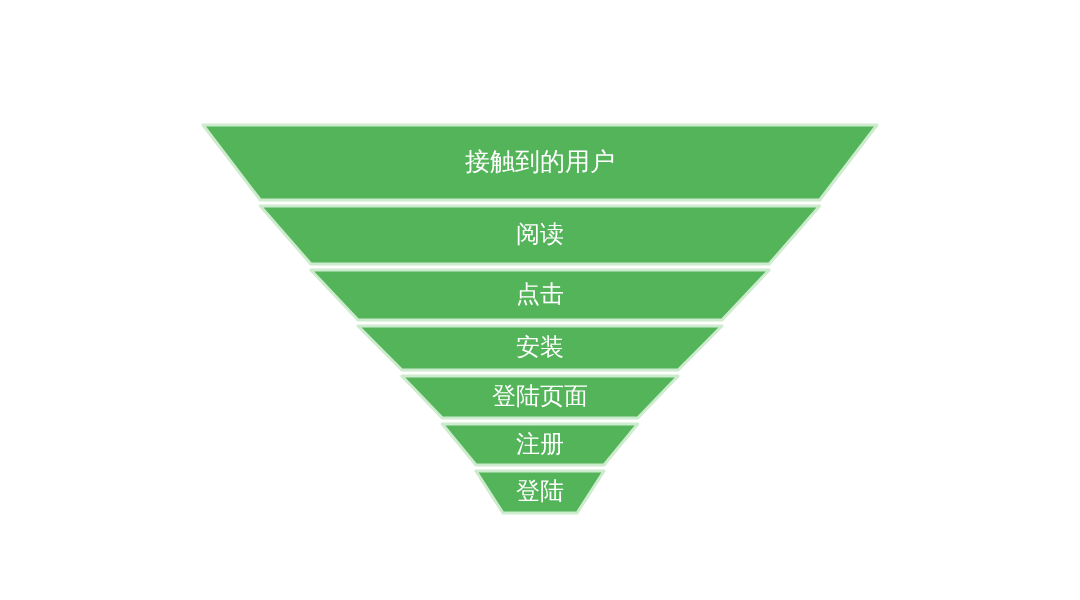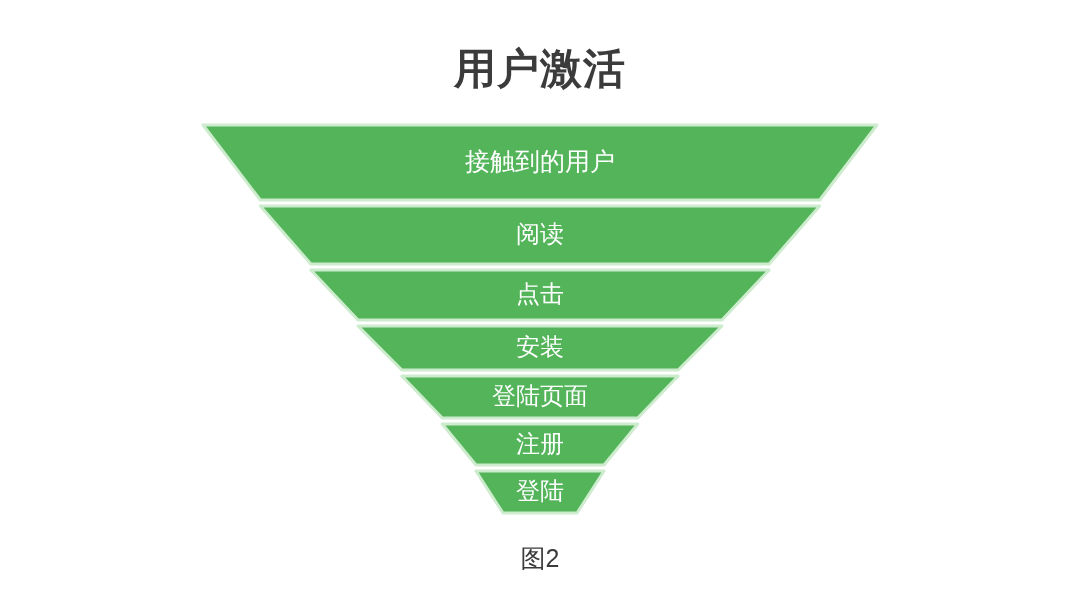--- a/index.html
+++ b/index.html
@@ -63,21 +63,20 @@
     color: #3b3b3b;
     line-height: 1;
     white-space: nowrap;
   }
 </style>
 </head>
 <body>
 
 <div id="figure-root">
 
-  <div id="chart-title">用户激活</div>
 
   <div id="funnel-wrap">
     <svg id="funnel-svg" viewBox="0 0 1080 600" xmlns="http://www.w3.org/2000/svg">
       <g id="funnel-segments">
           <polygon points="203,125 877,125 819.71,200 260.29,200" fill="#53b45a" stroke="#cdeccd" stroke-width="3" stroke-linejoin="round"></polygon>
           <polygon points="260.29,206 819.71,206 769.1600000000001,264 310.84,264" fill="#53b45a" stroke="#cdeccd" stroke-width="3" stroke-linejoin="round"></polygon>
           <polygon points="310.84,270 769.1600000000001,270 721.98,320 358.02,320" fill="#53b45a" stroke="#cdeccd" stroke-width="3" stroke-linejoin="round"></polygon>
           <polygon points="358.02,326 721.98,326 678.17,370 401.83000000000004,370" fill="#53b45a" stroke="#cdeccd" stroke-width="3" stroke-linejoin="round"></polygon>
           <polygon points="401.83000000000004,376 678.17,376 637.73,418 442.27,418" fill="#53b45a" stroke="#cdeccd" stroke-width="3" stroke-linejoin="round"></polygon>
           <polygon points="442.27,424 637.73,424 604.03,465 475.97,465" fill="#53b45a" stroke="#cdeccd" stroke-width="3" stroke-linejoin="round"></polygon>
@@ -88,15 +87,14 @@
           <text x="540" y="236" class="funnel-label" font-size="24" fill="#ffffff">阅读</text>
           <text x="540" y="296" class="funnel-label" font-size="24" fill="#ffffff">点击</text>
           <text x="540" y="349" class="funnel-label" font-size="24" fill="#ffffff">安装</text>
           <text x="540" y="398" class="funnel-label" font-size="24" fill="#ffffff">登陆页面</text>
           <text x="540" y="445.5" class="funnel-label" font-size="24" fill="#ffffff">注册</text>
           <text x="540" y="493" class="funnel-label" font-size="24" fill="#ffffff">登陆</text>
         </g>
     </svg>
   </div>
 
-  <div id="figure-caption">图2</div>
 
 </div>
 
 </body></html>

